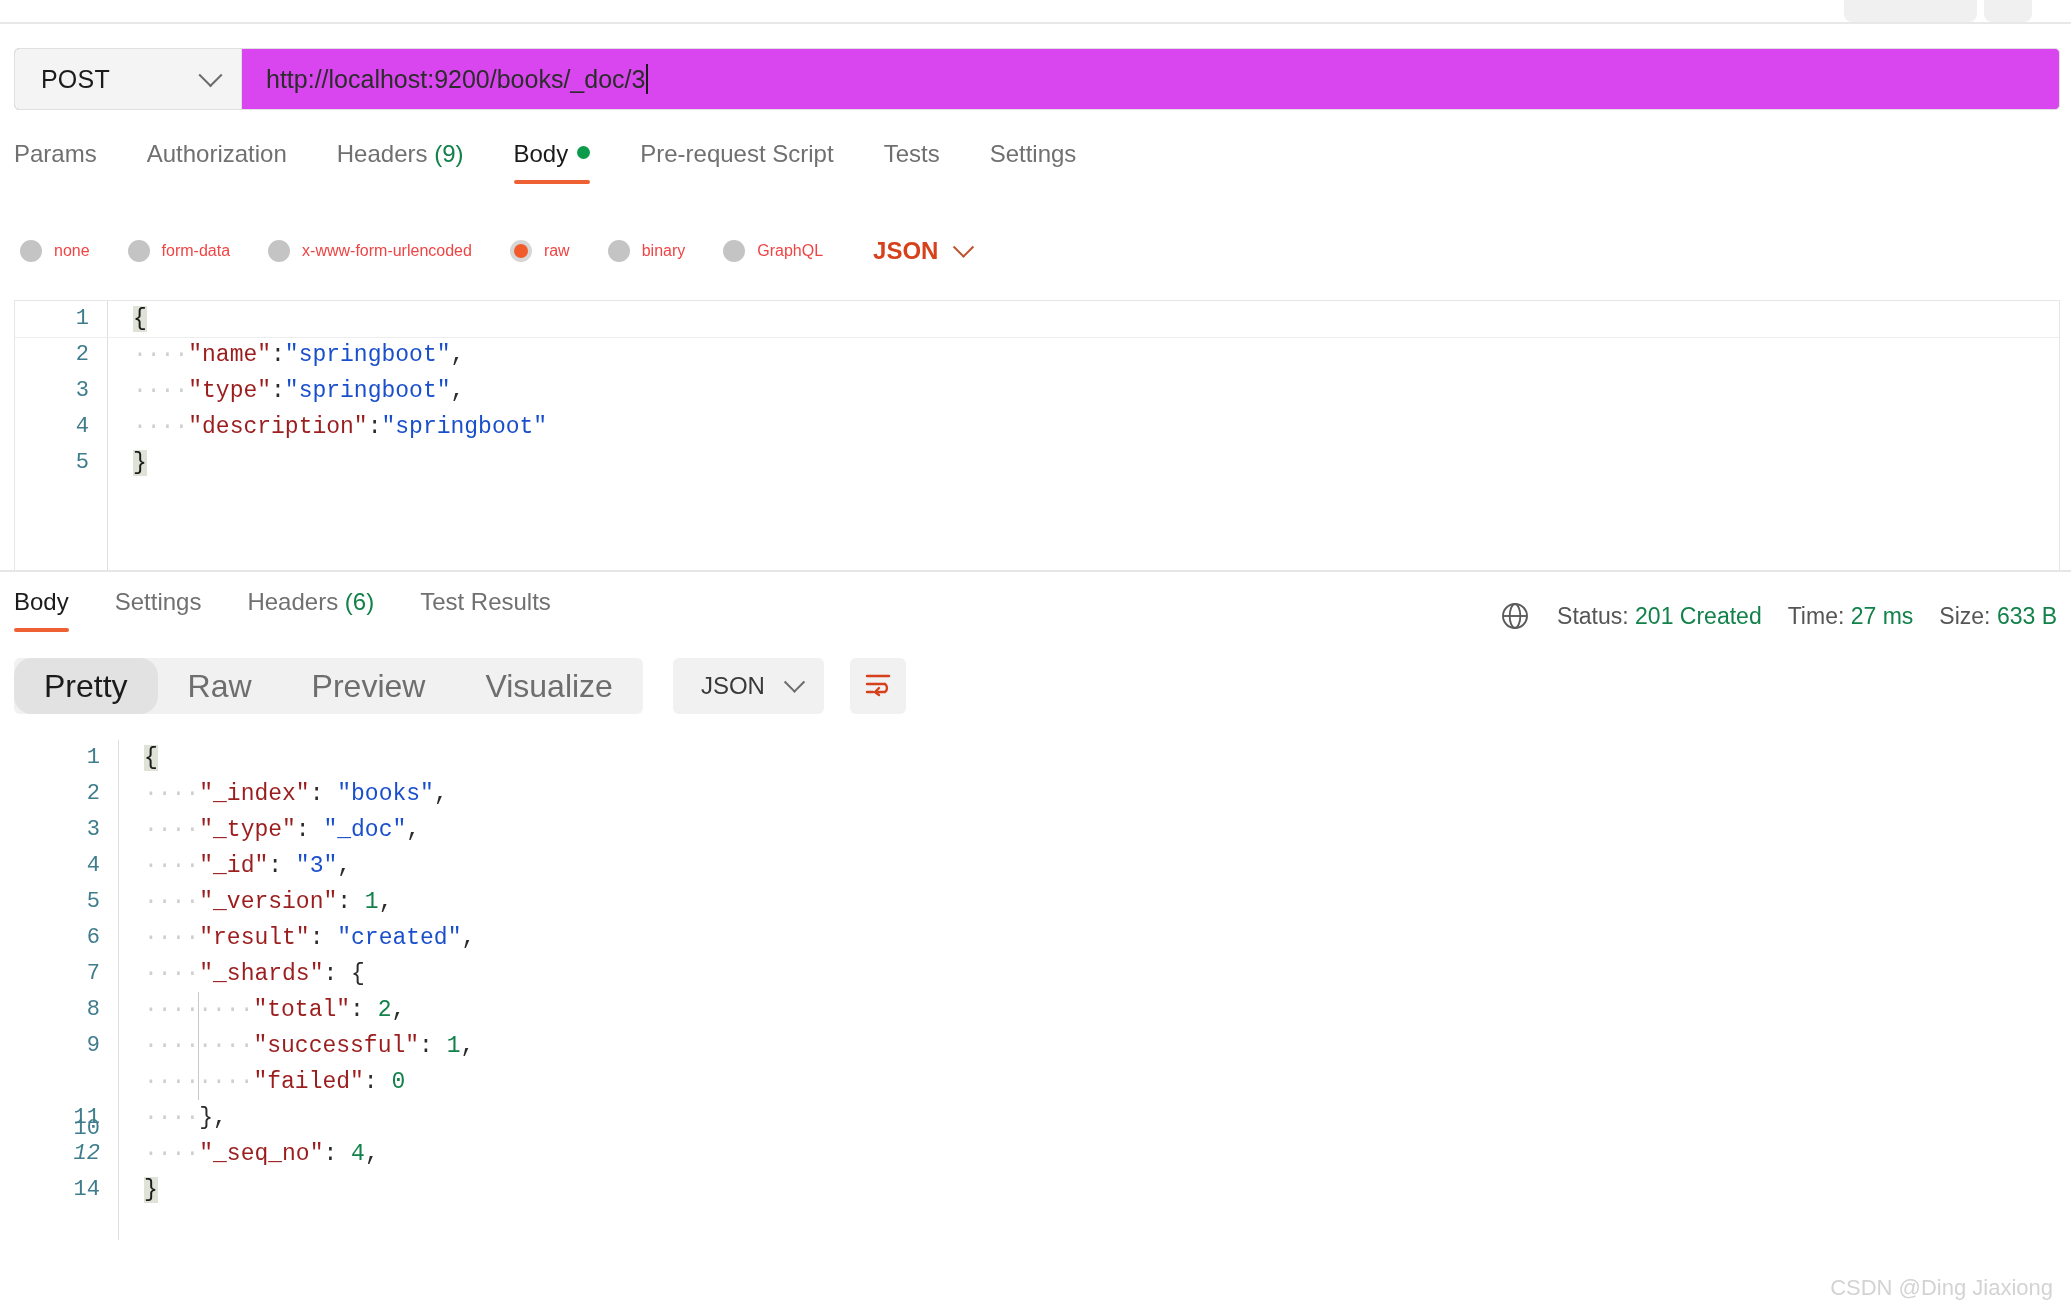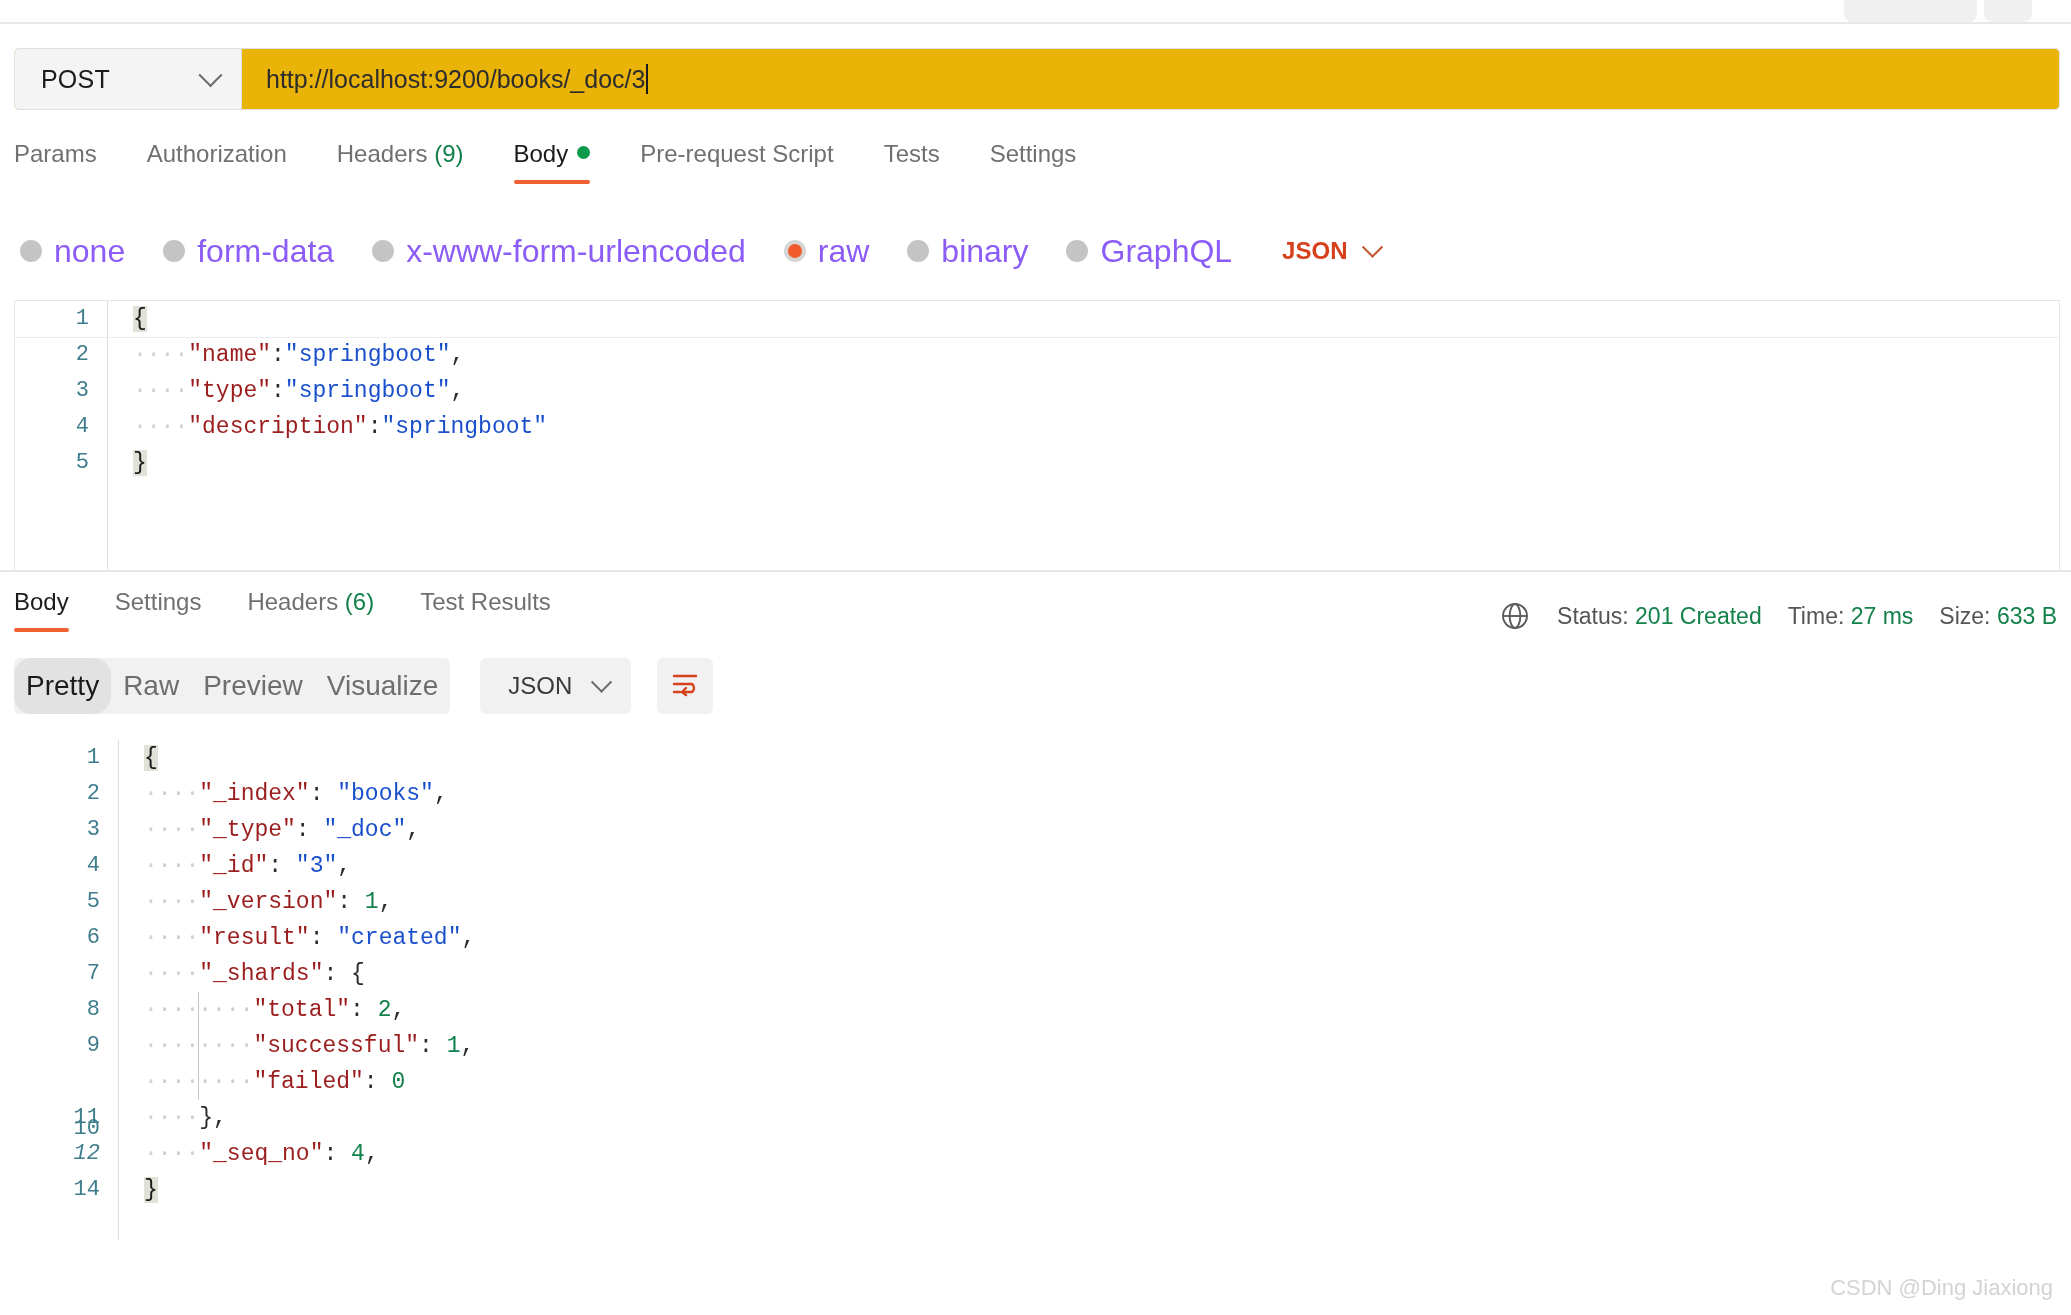--- a/index.html
+++ b/index.html
@@ -42,21 +42,21 @@
   
   .url-bar {
     position: absolute;
     left: 14px; top: 48px;
     width: 2046px; height: 62px;
     display: flex;
     align-items: stretch;
     border: 1px solid #e0e0e0;
     border-radius: 5px;
     box-sizing: border-box;
-    background: #eab308;
+    background: #d946ef;
   }
   .method-select {
     width: 227px;
     background: #f4f4f4;
     border-right: 1px solid #e0e0e0;
     border-radius: 4px 0 0 4px;
     display: flex;
     align-items: center;
     justify-content: space-between;
     padding: 0 22px 0 26px;
@@ -154,21 +154,21 @@
   }
   .radio.sel { background: #d6d6d6; }
   .radio.sel::after {
     content: "";
     position: absolute;
     left: 4px; top: 4px;
     width: 14px; height: 14px;
     border-radius: 50%;
     background: #f15b2b;
   }
-  .mode-label { font-size: 32px; color: #8b5cf6; }
+  .mode-label { font-size: 16px; color: #ef4444; }
   .json-select {
     display: flex;
     align-items: center;
     margin-left: 12px;
     cursor: pointer;
   }
   .json-select .jlabel {
     font-size: 24px;
     font-weight: bold;
     color: #d6411b;
@@ -305,22 +305,22 @@
   .seg {
     display: flex;
     background: #f1f1f1;
     border-radius: 6px;
     overflow: hidden;
     height: 56px;
   }
   .seg .sg {
     display: flex;
     align-items: center;
-    padding: 0 12px;
-    font-size: 28px;
+    padding: 0 30px;
+    font-size: 32px;
     color: #6e6e6e;
     cursor: pointer;
     border-radius: 18px;
   }
   .seg .sg.active {
     background: #e2e2e2;
     color: #1b1b1b;
   }
   .fmt-select {
     display: flex;

